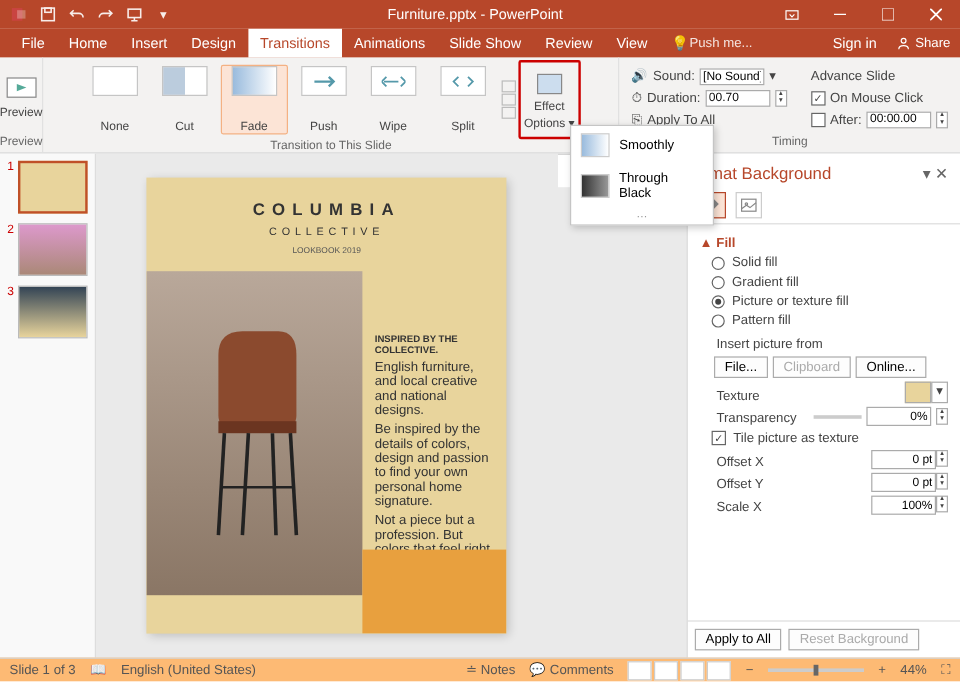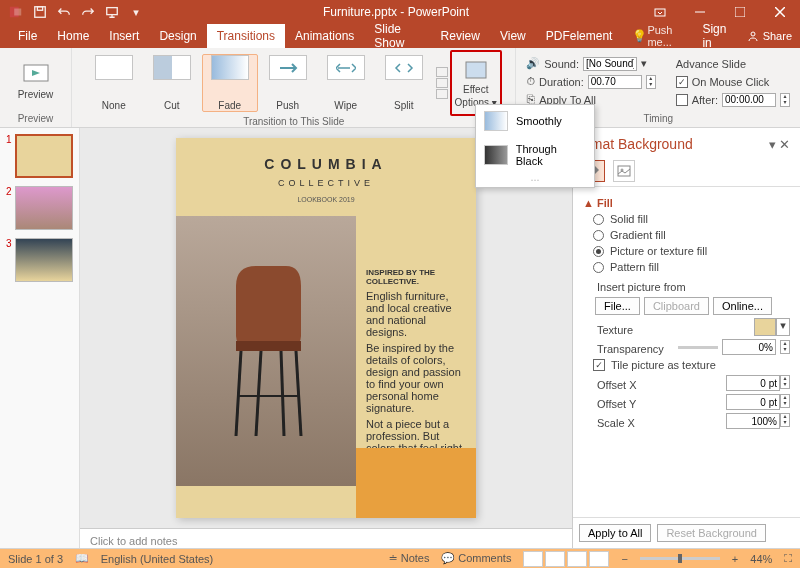--- a/index.html
+++ b/index.html
@@ -35,21 +35,21 @@
 .chk{width:12px;height:12px;border:1px solid #666;display:inline-flex;align-items:center;justify-content:center;font-size:9px;background:#fff}
 .dropdown-menu{position:absolute;top:104px;left:475px;width:120px;background:#fff;border:1px solid #c5c5c5;box-shadow:2px 2px 6px rgba(0,0,0,.2);z-index:10}
 .dd-item{display:flex;align-items:center;gap:8px;padding:6px 8px}
 .dd-icon{width:24px;height:20px;border:1px solid #ccc;background:#eee}
 .workspace{position:absolute;top:128px;left:0;right:0;bottom:20px;display:flex}
 .thumbs{width:80px;background:#f9f9f9;border-right:1px solid #ddd;padding:6px;display:flex;flex-direction:column;gap:8px}
 .thumb-wrap{display:flex;gap:3px}
 .thumb-num{font-size:10px;color:#c00}
 .thumb{width:58px;height:44px;border:1px solid #bbb;background:#fff}
 .thumb.active{border:2px solid #c05028}
-.slide-area{flex:1;background:#eaeaea;display:flex;flex-direction:column;position:relative}
+.slide-area{flex:1;background:#eaeaea;display:flex;flex-direction:row;position:relative}
 .slide-canvas{flex:1;display:flex;align-items:center;justify-content:center;padding:10px}
 .slide{width:300px;height:380px;background:#e8d49c;box-shadow:2px 2px 8px rgba(0,0,0,.2);position:relative;overflow:hidden}
 .slide-title{position:absolute;top:18px;left:0;right:0;text-align:center;letter-spacing:6px;font-size:14px;color:#333;font-weight:600}
 .slide-sub{position:absolute;top:40px;left:0;right:0;text-align:center;letter-spacing:4px;font-size:9px;color:#333}
 .slide-look{position:absolute;top:58px;left:0;right:0;text-align:center;font-size:7px;color:#555}
 .slide-img{position:absolute;top:78px;left:0;width:180px;height:270px;background:linear-gradient(#b9a89a,#8a7665)}
 .chair{position:absolute;top:30px;left:30px;width:120px;height:200px}
 .slide-text{position:absolute;top:130px;left:190px;width:100px;font-size:7px;color:#333}
 .slide-text h4{font-size:8px;margin-bottom:4px;font-weight:700}
 .slide-orange{position:absolute;bottom:0;left:180px;right:0;height:70px;background:#e8a03e}
@@ -142,35 +142,34 @@
 <div class="tabbar">
   <div class="tab">File</div>
   <div class="tab">Home</div>
   <div class="tab">Insert</div>
   <div class="tab">Design</div>
   <div class="tab active">Transitions</div>
   <div class="tab">Animations</div>
   <div class="tab">Slide Show</div>
   <div class="tab">Review</div>
   <div class="tab">View</div>
-  <div class="tab">PDFelement</div>
   <div class="tab" style="opacity:.85">💡 <span>Push me...</span></div>
   <div class="tab-spacer"></div>
   <div class="sign">Sign in</div>
   <div class="share">
       <svg width="12" height="12" fill="none" stroke="#fff">
         <circle cx="6" cy="4" r="2"></circle>
         <path d="M2 11c0-2 2-3 4-3s4 1 4 3"></path>
       </svg>
       <span>Share</span>
     </div>
 </div>
 
 <div class="ribbon">
-  <div class="grp" style="width:72px">
+  <div class="grp" style="width:36px">
     <div class="grp-body">
         <div class="big-btn">
           <svg width="28" height="24" viewBox="0 0 28 24">
             <rect x="2" y="2" width="24" height="16" fill="#fff" stroke="#888"></rect>
             <polygon points="10,7 18,10 10,13" fill="#5a9"></polygon>
           </svg>
           <span class="trans-lbl">Preview</span>
         </div>
       </div>
     <div class="grp-label">Preview</div>

